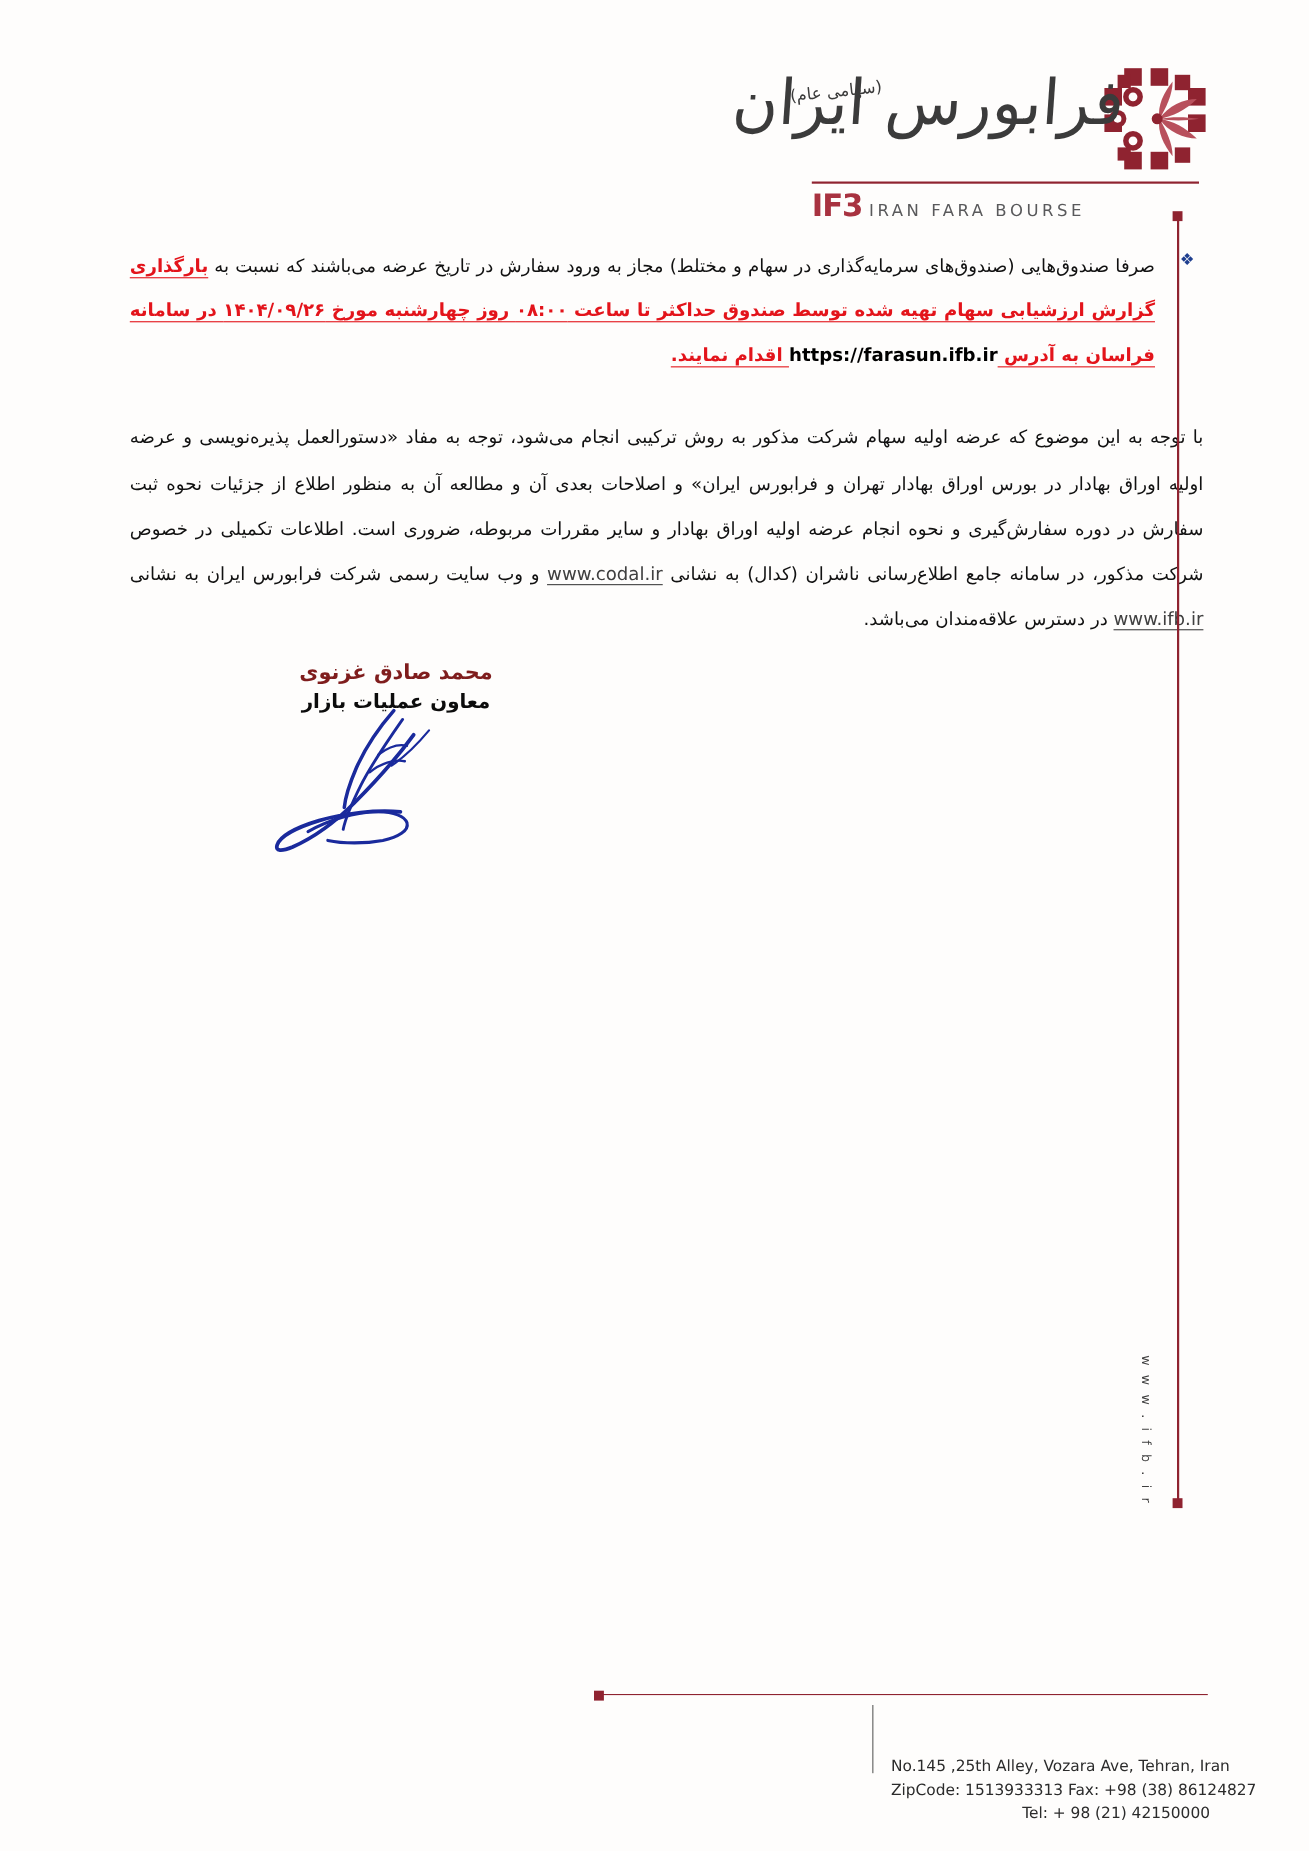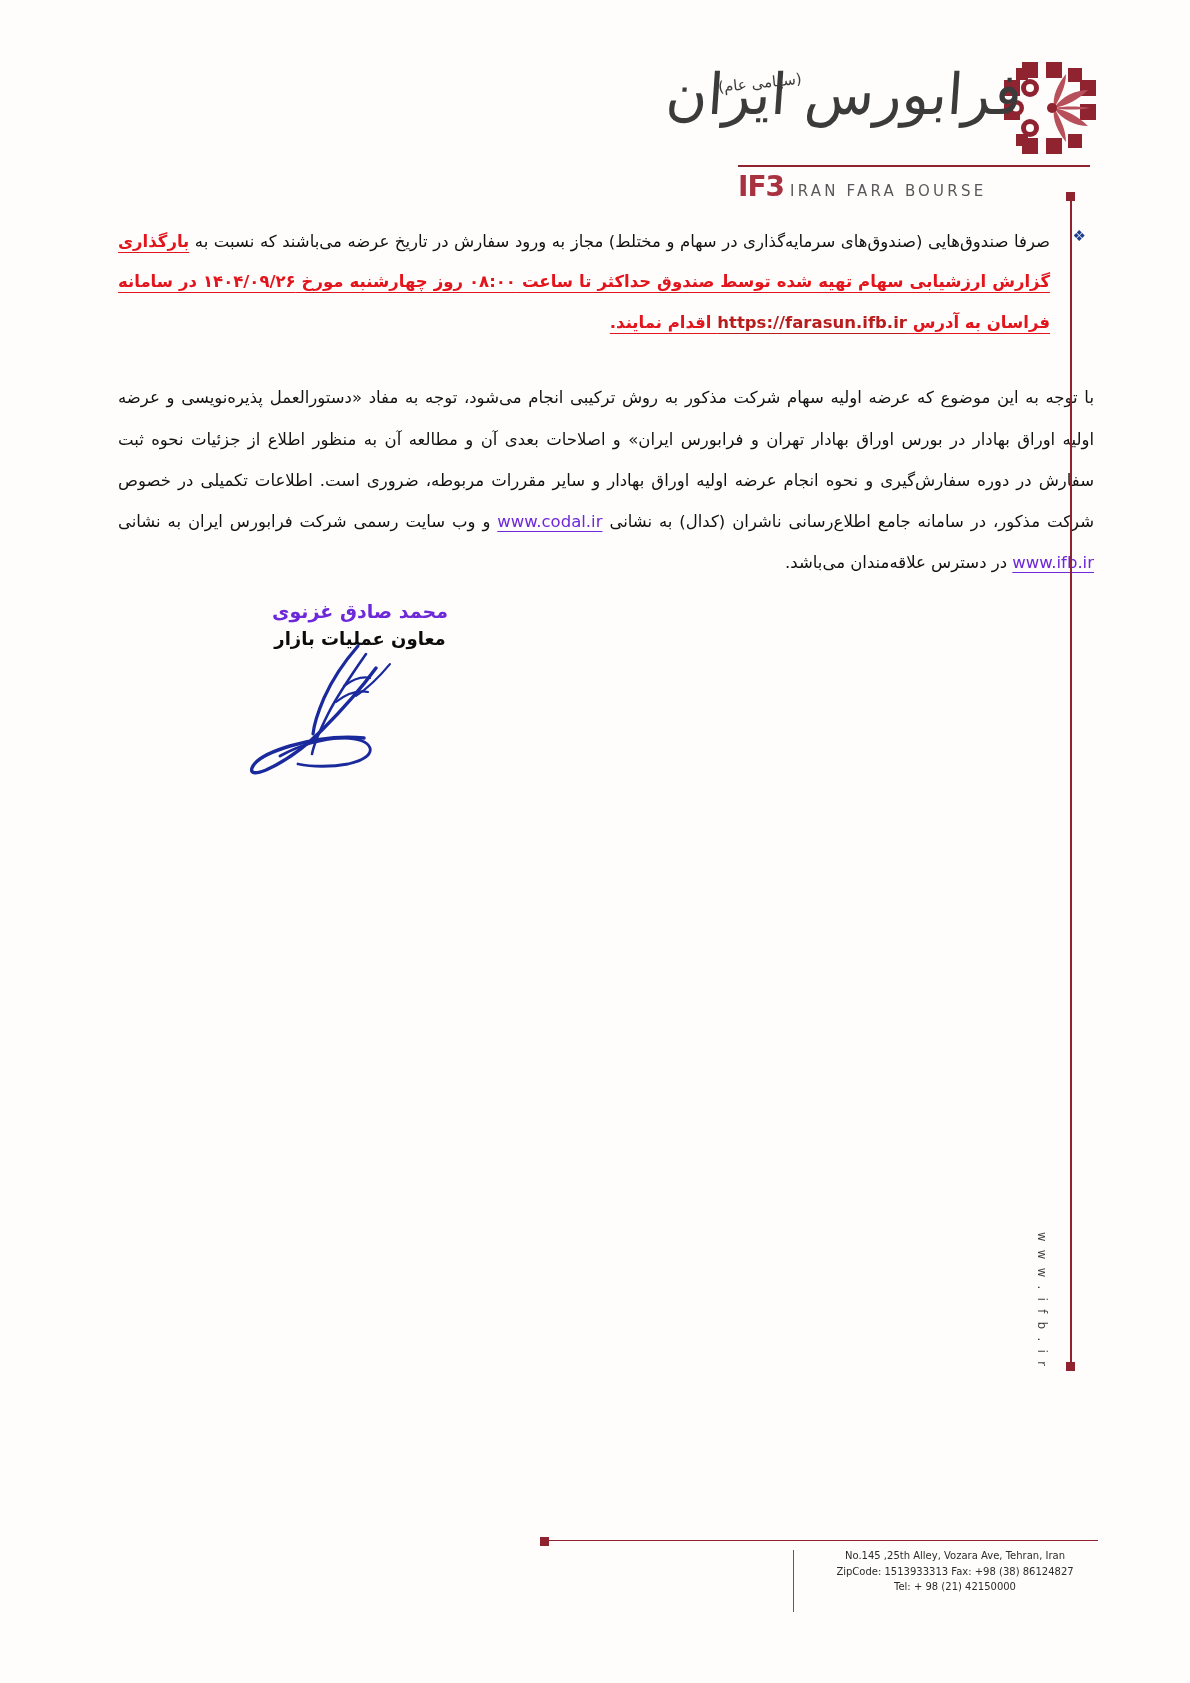--- a/index.html
+++ b/index.html
@@ -139,60 +139,59 @@
     line-height: 1;
   }
   .red-em {
     color: #e3141b;
     font-weight: 700;
     text-decoration: underline;
     text-underline-offset: 5px;
     text-decoration-thickness: 1px;
   }
   .red-url {
-    color: #b91c1c;
+    color: #000000;
     font-weight: 700;
     direction: ltr;
     unicode-bidi: embed;
-    text-decoration: underline;
     text-underline-offset: 5px;
   }
 
   .para {
     margin-top: 34px;
     font-family: "DejaVu Sans", "Liberation Sans", sans-serif;
     font-size: 16.5px;
     line-height: 2.5;
     color: #111111;
     text-align: justify;
     text-justify: inter-word;
   }
   .inline-link {
-    color: #6d28d9;
+    color: #404040;
     direction: ltr;
     unicode-bidi: embed;
     text-decoration: underline;
     text-underline-offset: 4px;
     display: inline-block;
   }
 
   
   .sign-block {
     position: absolute;
     top: 598px;
     right: 700px;
     width: 260px;
     text-align: center;
     direction: rtl;
   }
   .sign-name {
     font-family: "DejaVu Sans", "Liberation Sans", sans-serif;
     font-size: 19px;
     font-weight: 700;
-    color: #6d28d9;
+    color: #7f1d1d;
     line-height: 1.45;
   }
   .sign-title {
     font-family: "DejaVu Sans", "Liberation Sans", sans-serif;
     font-size: 18px;
     font-weight: 700;
     color: #0c0c0c;
     line-height: 1.45;
   }
   .signature-svg {
@@ -264,27 +263,28 @@
   .footer-inner {
     position: absolute;
     top: 8px;
     left: 0;
     width: 560px;
     display: flex;
     flex-direction: row;
   }
   .footer-en {
     direction: ltr;
-    text-align: center;
-    font-family: "DejaVu Sans", "Liberation Sans", sans-serif;
-    font-size: 10px;
+    text-align: right;
+    font-family: "DejaVu Sans", "Liberation Sans", sans-serif;
+    font-size: 14px;
     line-height: 1.55;
     color: #2b2b2b;
     padding-left: 6px;
     width: 290px;
+    margin-top: 48px;
   }
   .footer-divider {
     width: 1.4px;
     background: #5c5c5c;
     margin: 2px 10px 2px 6px;
     height: 62px;
   }
   .footer-fa {
     direction: rtl;
     text-align: right;

